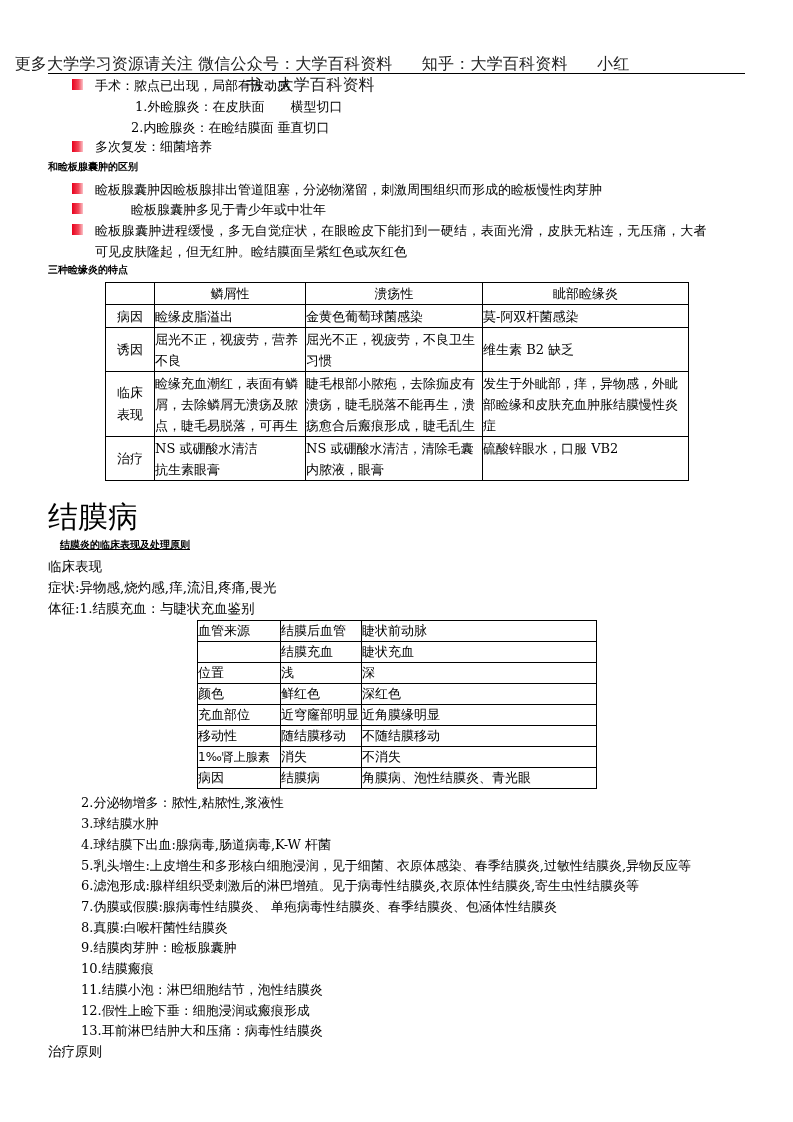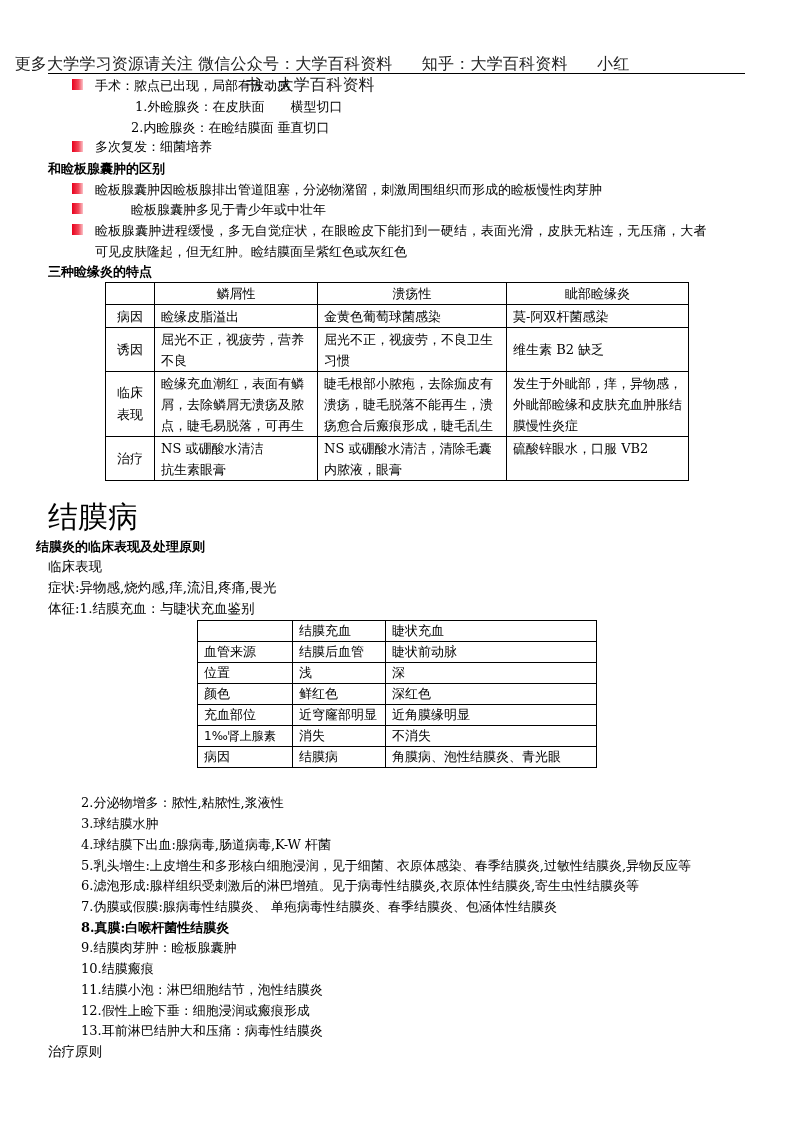--- a/index.html
+++ b/index.html
@@ -15,25 +15,25 @@
   .header span { margin: 0 12px; }
   .header-rule {
     position: absolute; left: 48px; top: 73px; width: 697px; height: 0;
     border-top: 1.5px solid #000;
   }
   .abs { position: absolute; white-space: nowrap; }
   .bullet {
     position: absolute; width: 11px; height: 11px;
     background: linear-gradient(90deg, #e8001c 0%, #f24a5b 60%, #fbc3c9 100%);
   }
-  .bold { font-family: "DejaVu Sans", "Liberation Sans", sans-serif; font-weight: bold; font-size: 13px; }
+  .bold { font-family: "DejaVu Sans", "Liberation Sans", sans-serif; font-weight: bold; font-size: 10px; }
   .big-title { font-family: "DejaVu Sans", "Liberation Sans", sans-serif; font-size: 30px; }
   .sans { font-family: "DejaVu Sans", "Liberation Sans", sans-serif; }
   table { border-collapse: collapse; position: absolute; }
-  td { border: 1px solid #000; font-size: 13px; vertical-align: middle; padding: 0 6px; line-height: 21px; }
+  td { border: 1px solid #000; font-size: 13px; vertical-align: middle; padding: 0 0; line-height: 21px; }
   #t1 { left: 105px; top: 282px; width: 584px; }
   #t1 td.h { text-align: center; }
   #t1 td.rh { text-align: center; width: 36px; padding: 0 6px; }
   #t1 td.c { vertical-align: top; padding-top: 1px; }
   #t2 { left: 197px; top: 620px; width: 400px; }
   #t2 td { line-height: 20px; }
   .line { position: absolute; left: 48px; font-size: 13.5px; white-space: nowrap; }
   .item { position: absolute; left: 81px; font-size: 13px; white-space: nowrap; }
 </style>
 </head>
@@ -94,70 +94,75 @@
     <td class="rh">治疗</td>
     <td class="c" style="white-space:pre-line;">NS 或硼酸水清洁
 抗生素眼膏</td>
     <td class="c">NS 或硼酸水清洁，清除毛囊内脓液，眼膏</td>
     <td class="c">硫酸锌眼水，口服 VB2</td>
   </tr>
 </tbody>
   </table>
 
 <div class="abs big-title" style="left:48px; top:497px;">结膜病</div>
-<div class="abs bold" style="left:36px; top:538px;">结膜炎的临床表现及处理原则</div>
+<div class="abs bold" style="left:60px; top:538px;text-decoration:underline;">结膜炎的临床表现及处理原则</div>
 <div class="line" style="top:558px;">临床表现</div>
 <div class="line" style="top:579px;">症状:异物感,烧灼感,痒,流泪,疼痛,畏光</div>
 <div class="line" style="top:600px;">体征:1.结膜充血：与睫状充血鉴别</div>
 
 <table id="t2">
   <tbody>
       <tr>
+    <td>血管来源</td>
+    <td>结膜后血管</td>
+    <td>睫状前动脉</td>
+  </tr>
+  <tr>
     <td style="width:82px;"></td>
     <td style="width:80px;">结膜充血</td>
     <td>睫状充血</td>
-  </tr>
-  <tr>
-    <td>血管来源</td>
-    <td>结膜后血管</td>
-    <td>睫状前动脉</td>
   </tr>
   <tr>
     <td>位置</td>
     <td>浅</td>
     <td>深</td>
   </tr>
   <tr>
     <td>颜色</td>
     <td>鲜红色</td>
     <td>深红色</td>
   </tr>
   <tr>
     <td>充血部位</td>
     <td>近穹窿部明显</td>
     <td>近角膜缘明显</td>
+  </tr>
+  <tr>
+    <td>移动性</td>
+    <td>随结膜移动</td>
+    <td>不随结膜移动</td>
   </tr>
   <tr>
     <td class="sans" style="font-size:12px;">1‰肾上腺素</td>
     <td>消失</td>
     <td>不消失</td>
   </tr>
   <tr>
     <td>病因</td>
     <td>结膜病</td>
     <td>角膜病、泡性结膜炎、青光眼</td>
   </tr>
 </tbody>
   </table>
 
 <div class="item" style="top:794px;">2.分泌物增多：脓性,粘脓性,浆液性</div>
 <div class="item" style="top:815px;">3.球结膜水肿</div>
 <div class="item" style="top:836px;text-align:center;">4.球结膜下出血:腺病毒,肠道病毒,K-W 杆菌</div>
 <div class="item" style="top:857px;">5.乳头增生:上皮增生和多形核白细胞浸润，见于细菌、衣原体感染、春季结膜炎,过敏性结膜炎,异物反应等</div>
 <div class="item" style="top:877px;">6.滤泡形成:腺样组织受刺激后的淋巴增殖。见于病毒性结膜炎,衣原体性结膜炎,寄生虫性结膜炎等</div>
 <div class="item" style="top:898px;">7.伪膜或假膜:腺病毒性结膜炎、 单疱病毒性结膜炎、春季结膜炎、包涵体性结膜炎</div>
-<div class="item" style="top:919px;font-weight:bold;">8.真膜:白喉杆菌性结膜炎</div>
+<div class="item" style="top:919px;">8.真膜:白喉杆菌性结膜炎</div>
 <div class="item" style="top:939px;">9.结膜肉芽肿：睑板腺囊肿</div>
 <div class="item" style="top:960px;">10.结膜瘢痕</div>
 <div class="item" style="top:981px;">11.结膜小泡：淋巴细胞结节，泡性结膜炎</div>
 <div class="item" style="top:1002px;">12.假性上睑下垂：细胞浸润或瘢痕形成</div>
 <div class="item" style="top:1022px;">13.耳前淋巴结肿大和压痛：病毒性结膜炎</div>
 <div class="line" style="top:1043px;">治疗原则</div>
 
 </body></html>

